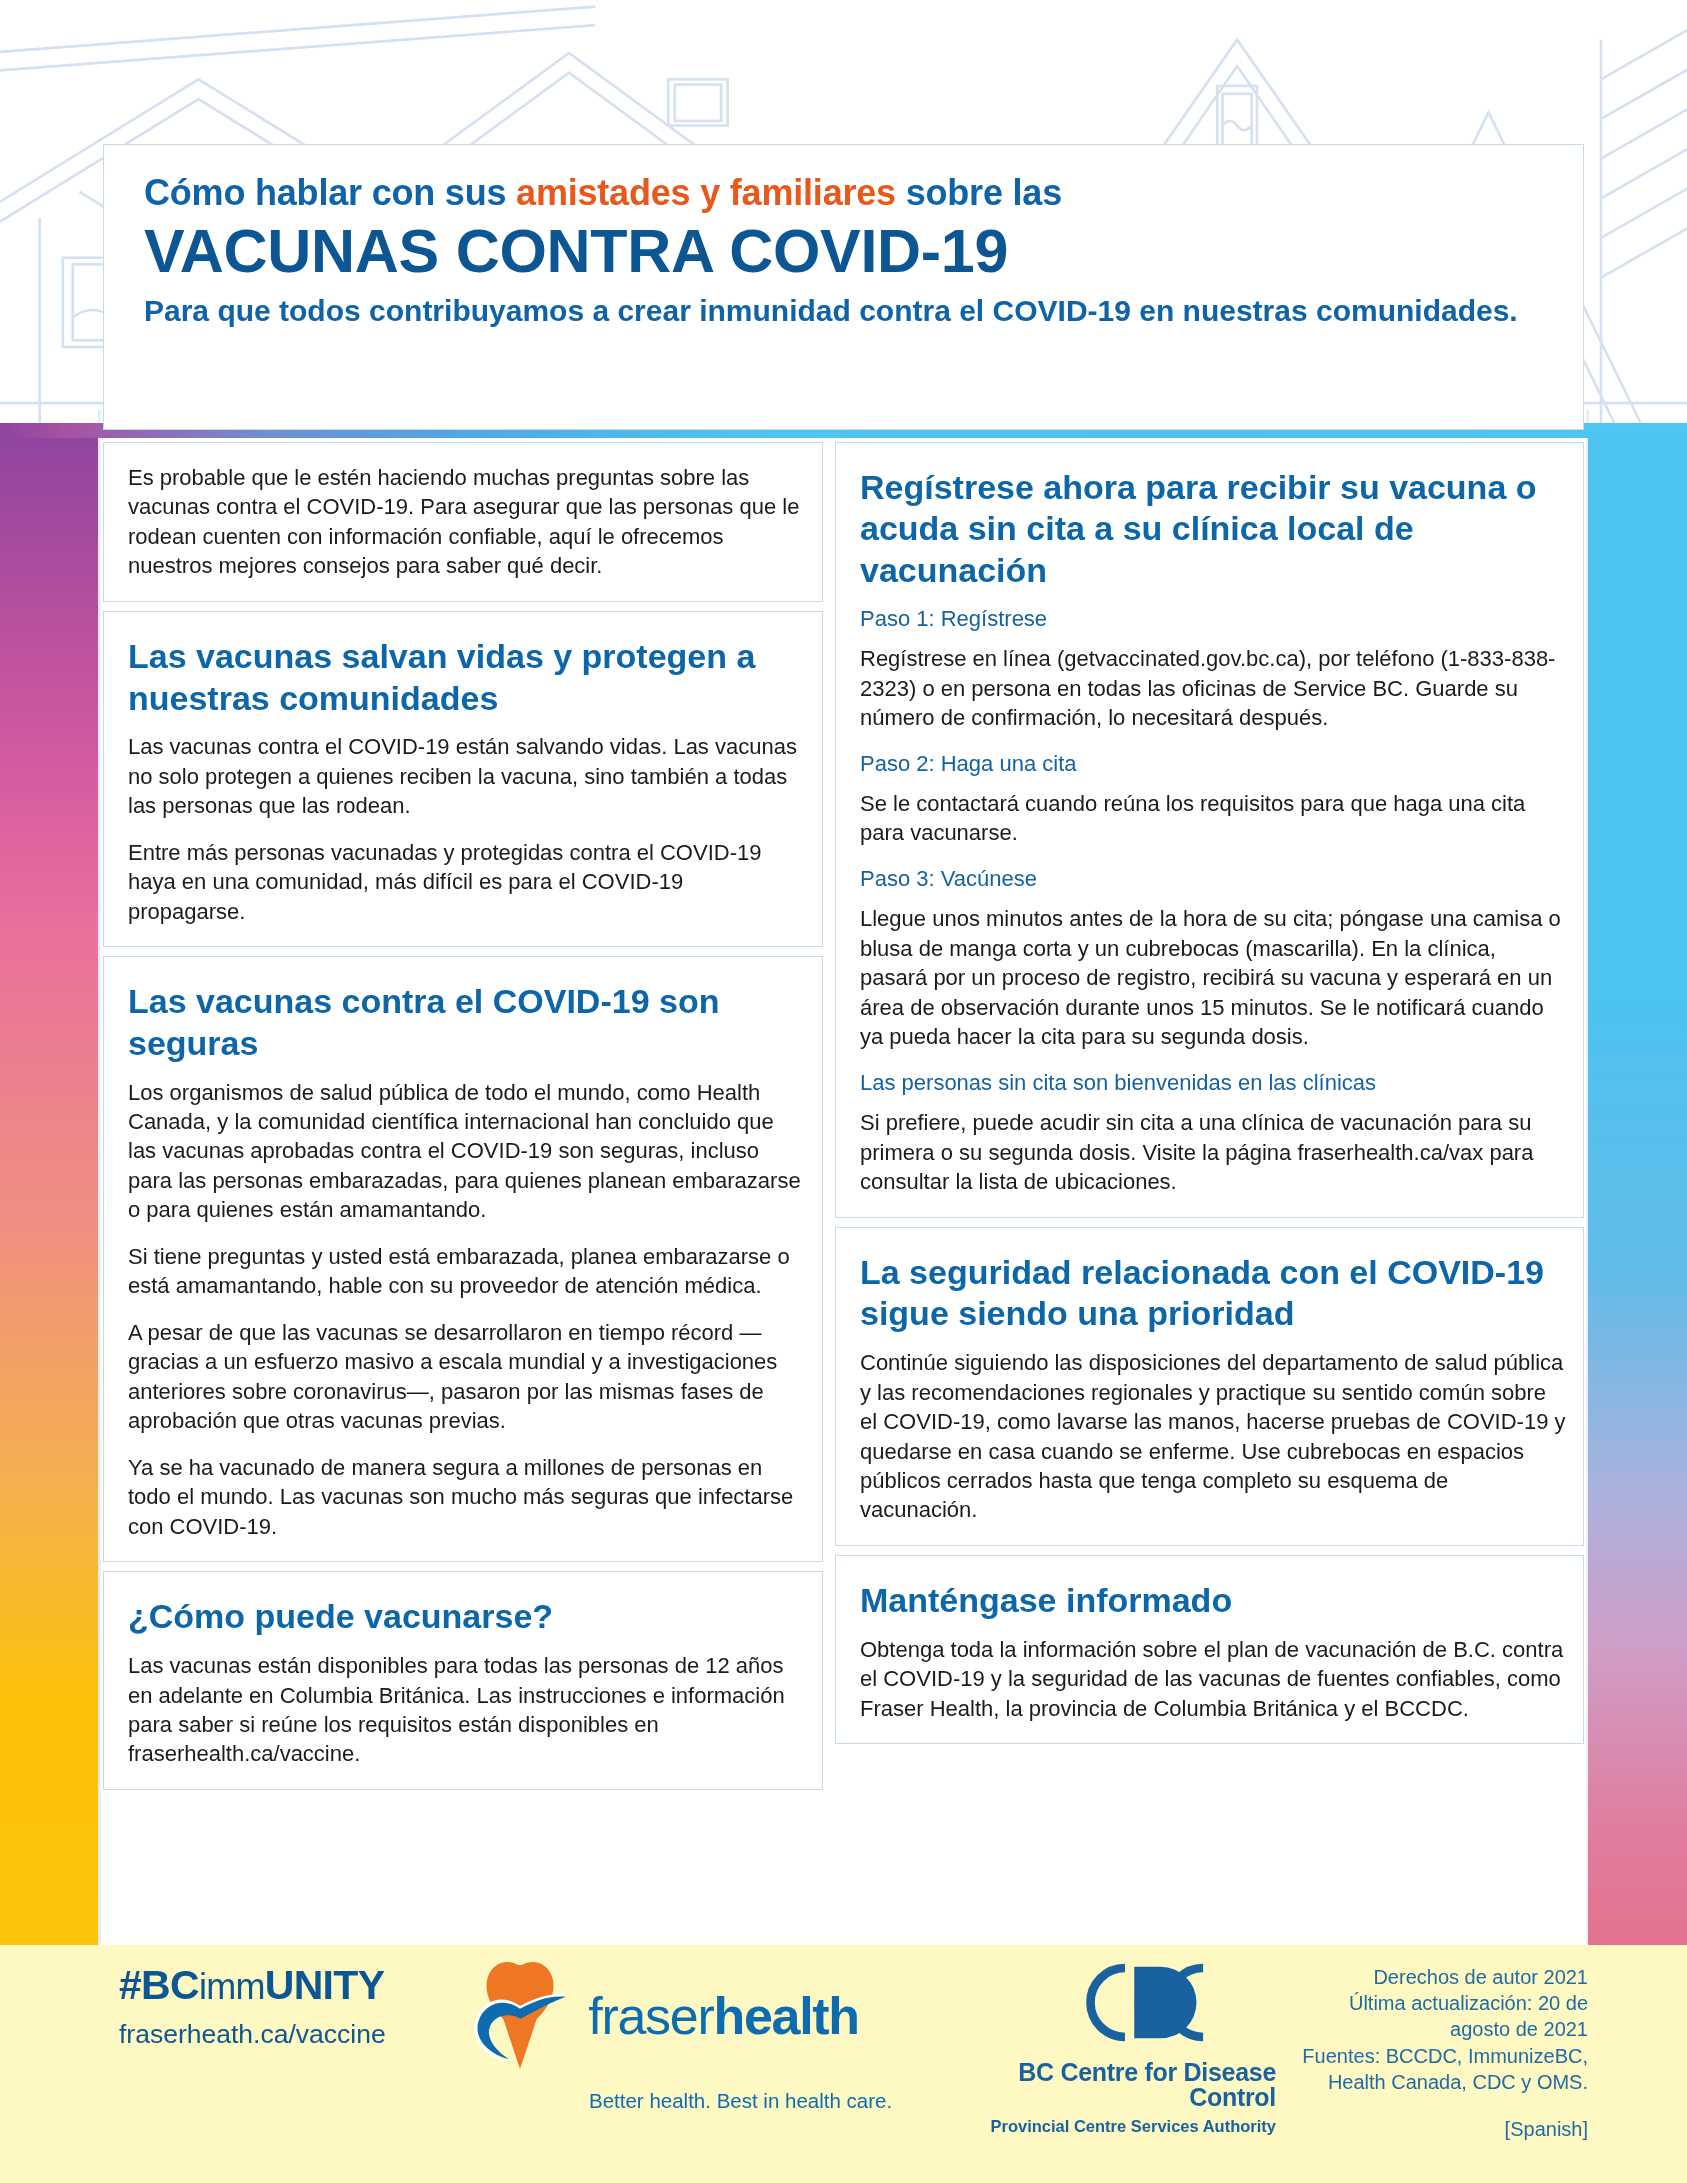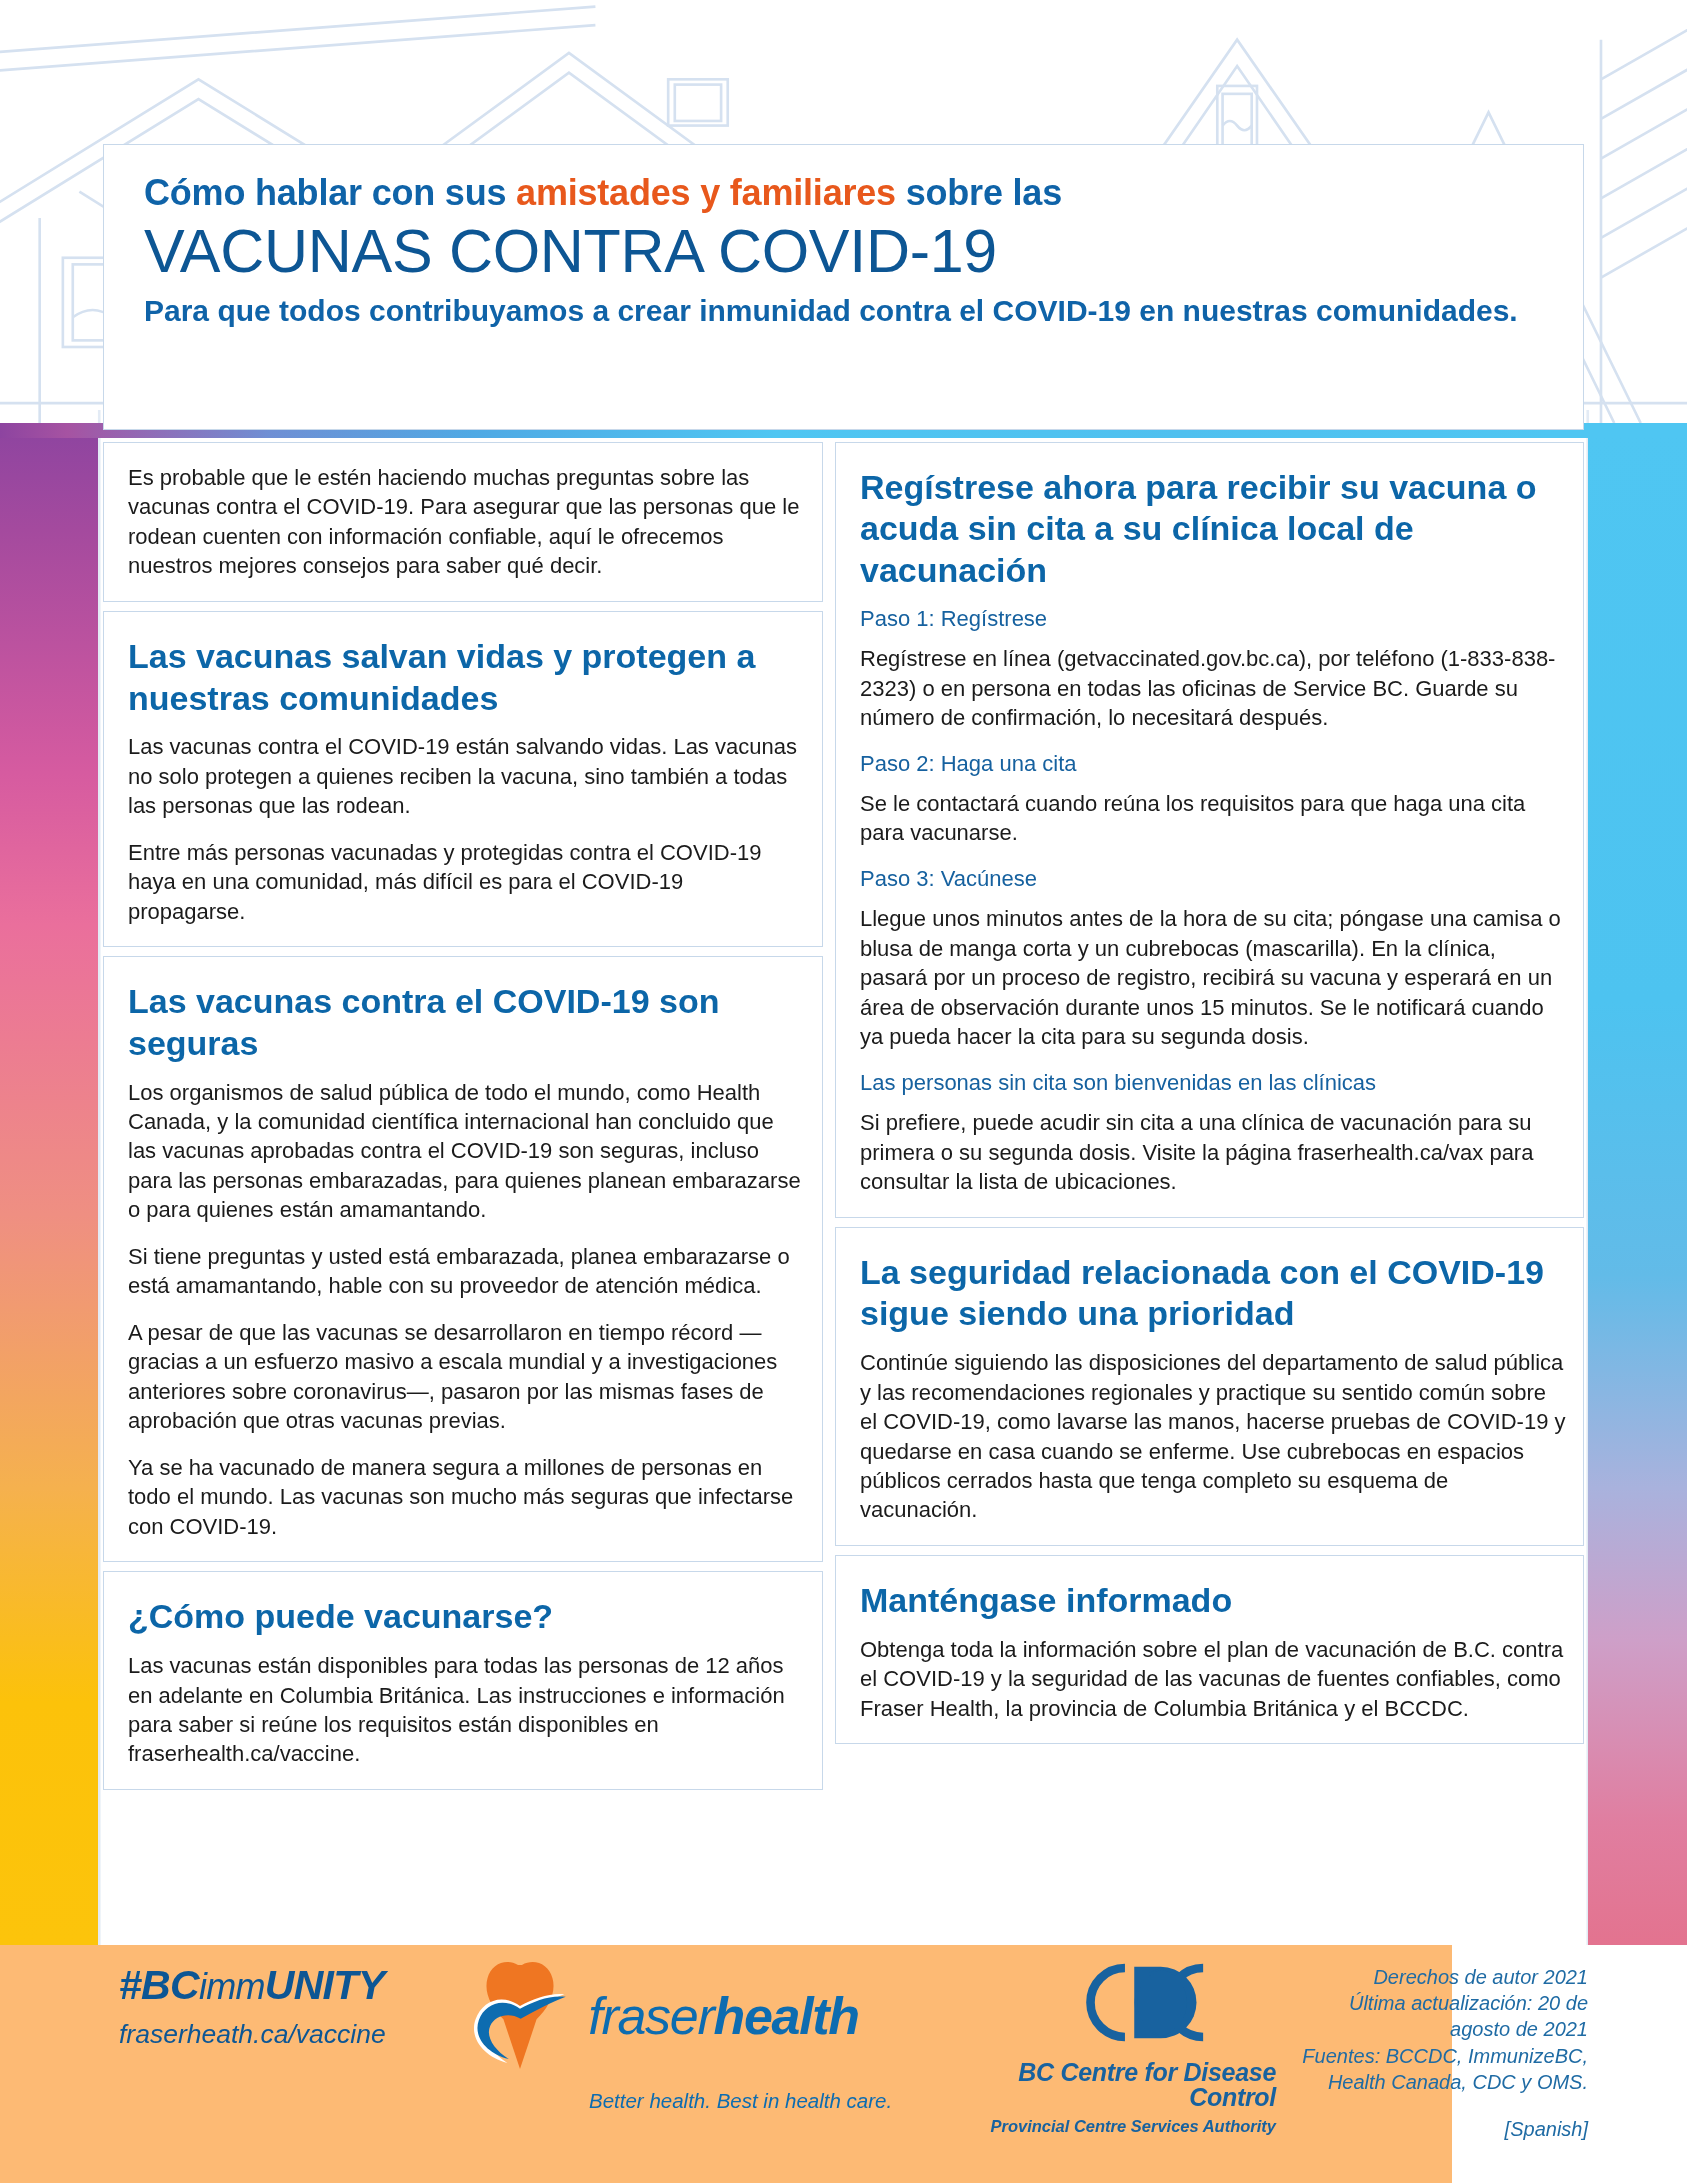--- a/index.html
+++ b/index.html
@@ -86,21 +86,21 @@
     font-size: 36px;
     font-weight: bold;
     color: #0f63a8;
     line-height: 1.04;
     letter-spacing: -0.2px;
     white-space: nowrap;
   }
   #title-line1 .hl { color: #e8581c; }
   #title-main {
     font-size: 61px;
-    font-weight: normal;
+    font-weight: bold;
     color: #0d5694;
     line-height: 1.06;
     letter-spacing: -0.3px;
     margin-top: 8px;
   }
   #title-sub {
     font-size: 30px;
     font-weight: bold;
     color: #0f63a8;
     line-height: 1.22;
@@ -163,25 +163,24 @@
     margin-bottom: 17px;
   }
   p.body:last-child { margin-bottom: 0; }
   .card > h2.sec-title:first-child { margin-top: 4px; }
 
   
   #footer {
     position: absolute;
     left: 0;
     top: 1945px;
-    width: 1452px;
+    width: 1687px;
     height: 238px;
-    background: #fdba74;
+    background: #fef9c3;
     z-index: 3;
-    font-style: italic;
   }
   #footer-inner {
     position: relative;
     width: 1687px;
     height: 238px;
   }
 
   
   #bcimmunity {
     position: absolute;

